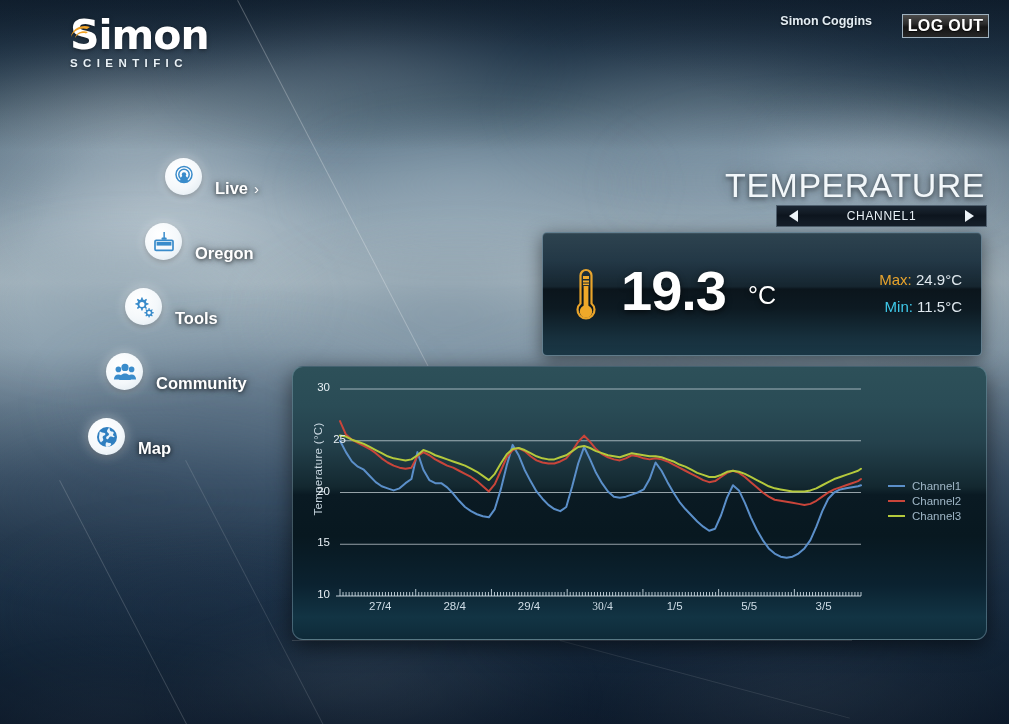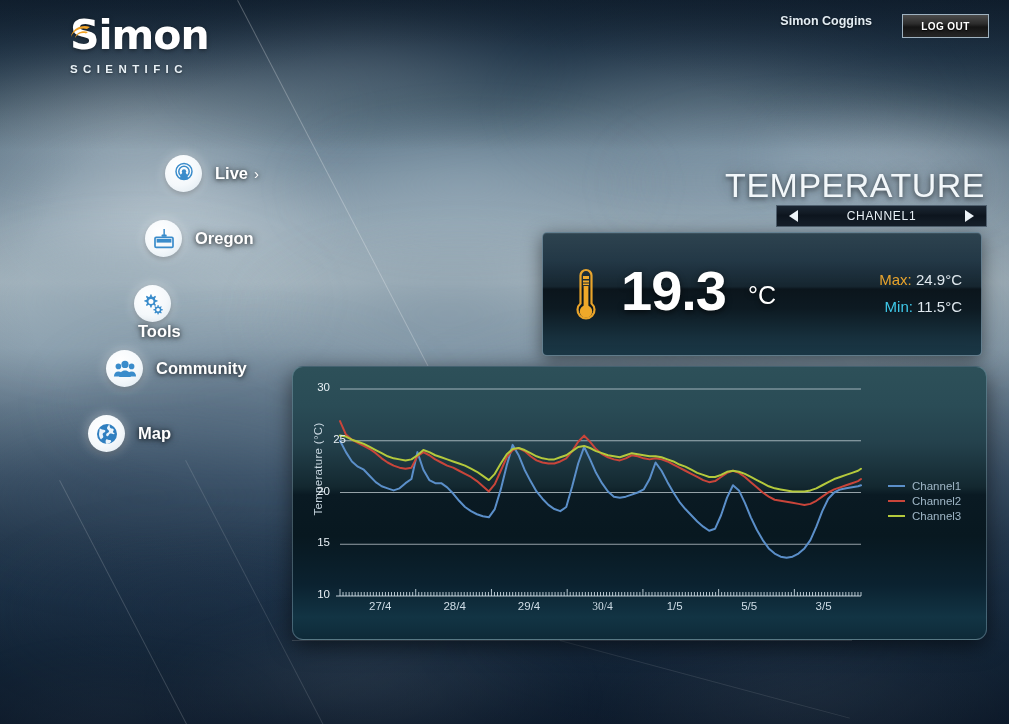--- a/index.html
+++ b/index.html
@@ -50,50 +50,51 @@
 
   
   #logo { position:absolute; left:70px; top:14px; width:220px; height:56px; }
   .logo-word {
     font-size:41px; font-weight:bold; color:#fff; letter-spacing:-1px;
     line-height:42px; text-shadow:0 1px 4px rgba(0,0,0,.45);
     font-family:"DejaVu Sans", sans-serif;
   }
   .logo-sub {
     font-size:11.5px; color:#e9f1f6; letter-spacing:5.4px; font-weight:bold;
-    margin-top:7px; text-shadow:0 1px 3px rgba(0,0,0,.4);
+    margin-top:1px; text-shadow:0 1px 3px rgba(0,0,0,.4);
   }
   .logo-swirl { position:absolute; left:-2px; top:8px; }
 
   #userbar { position:absolute; right:20px; top:14px; display:flex; align-items:flex-start; gap:30px;font-weight:bold; }
   #username {
     font-size:12.5px; color:#e4edf3; text-shadow:0 1px 2px rgba(0,0,0,.55);
   }
   #logout {
     width:87px; height:24px; border:1px solid #9fb2c0;
     background:linear-gradient(180deg,#4c4c4c 0%,#2c2c2c 40%,#141414 55%,#262626 100%);
-    color:#fff; font-size:10px; letter-spacing:.4px;
+    color:#fff; font-size:16px; letter-spacing:.4px;
     display:flex; align-items:center; justify-content:center;
     cursor:pointer; text-shadow:0 1px 1px rgba(0,0,0,.8);
   }
 
   
   #nav { position:absolute; left:0; top:0; width:420px; height:520px; }
   .nav-item { position:absolute; display:flex; align-items:center; cursor:pointer; }
   .nav-circle {
     width:37px; height:37px; border-radius:50%;
     background:radial-gradient(circle at 38% 32%, #ffffff 0%, #f4f8fb 55%, #dde7ee 100%);
     box-shadow:0 0 12px rgba(255,255,255,.45), 0 2px 5px rgba(0,0,0,.3);
     display:flex; align-items:center; justify-content:center;
     flex:0 0 auto;
   }
   .nav-label {
     margin-left:13px; color:#fff; font-size:16.5px; font-weight:bold;
     text-shadow:0 1px 4px rgba(0,0,0,.7), 0 0 10px rgba(0,0,0,.4);
     white-space:nowrap;
+    margin-top:24px;
   }
   .nav-chev { margin-left:6px; font-size:15px; font-weight:normal; color:#fff; }
 
   
   #title {
     position:absolute; right:24px; top:166px;
     font-size:34px; color:#f2f7fa; letter-spacing:.5px;
     font-family:"Liberation Sans", sans-serif;
     text-shadow:0 2px 5px rgba(0,0,0,.55), 0 0 16px rgba(0,0,0,.3);
   }
@@ -244,21 +245,21 @@
       <div class="nav-circle">
         <svg width="24" height="24" viewBox="0 0 24 24">
           <rect x="11.4" y="2" width="1.5" height="7" fill="#3a8ccb"></rect>
           <rect x="9.6" y="7.6" width="5" height="2.2" rx=".6" fill="#3a8ccb"></rect>
           <rect x="3" y="10.4" width="18" height="10" rx="1.2" fill="none" stroke="#3a8ccb" stroke-width="1.7"></rect>
           <rect x="4.6" y="12" width="14.8" height="3.6" fill="#3a8ccb"></rect>
         </svg>
       </div>
       <div class="nav-label">Oregon</div>
     </div>
-    <div class="nav-item" style="left: 125px; top: 285px; flex-direction: column;">
+    <div class="nav-item" style="left: 125px; top: 285px;">
       <div class="nav-circle">
         <svg width="24" height="24" viewBox="0 0 24 24">
           <g fill="#3a8ccb">
             <path d="M9.3 2.4l1.3 0 .35 2.0 1.45 .62 1.7-1.15 .92 .92-1.15 1.7 .62 1.45 2.0 .35 0 1.3-2.0 .35-.62 1.45 1.15 1.7-.92 .92-1.7-1.15-1.45 .62-.35 2.0-1.3 0-.35-2.0-1.45-.62-1.7 1.15-.92-.92 1.15-1.7-.62-1.45-2.0-.35 0-1.3 2.0-.35 .62-1.45-1.15-1.7 .92-.92 1.7 1.15 1.45-.62z"></path>
             <circle cx="9.95" cy="9.5" r="2.5" fill="#fff"></circle>
             <path d="M16.6 13.1l.95 0 .25 1.45 1.05 .45 1.24-.84 .67 .67-.84 1.24 .45 1.05 1.45 .25 0 .95-1.45 .25-.45 1.05 .84 1.24-.67 .67-1.24-.84-1.05 .45-.25 1.45-.95 0-.25-1.45-1.05-.45-1.24 .84-.67-.67 .84-1.24-.45-1.05-1.45-.25 0-.95 1.45-.25 .45-1.05-.84-1.24 .67-.67 1.24 .84 1.05-.45z"></path>
             <circle cx="17.07" cy="17.82" r="1.8" fill="#fff"></circle>
           </g>
         </svg>
       </div>

